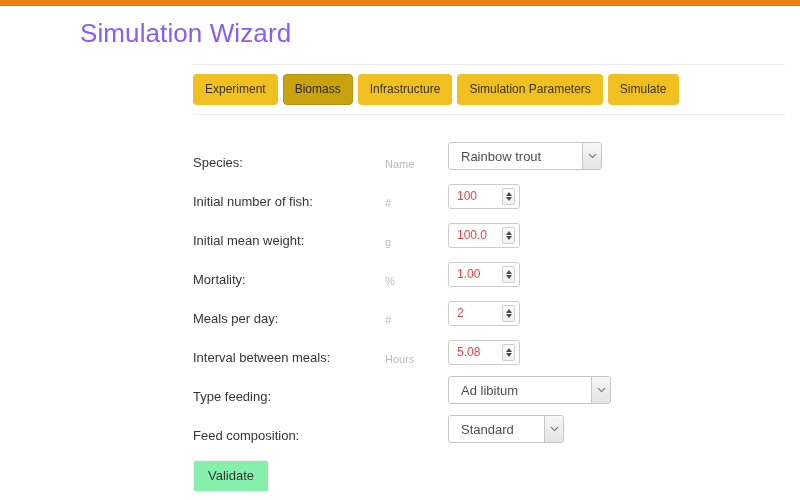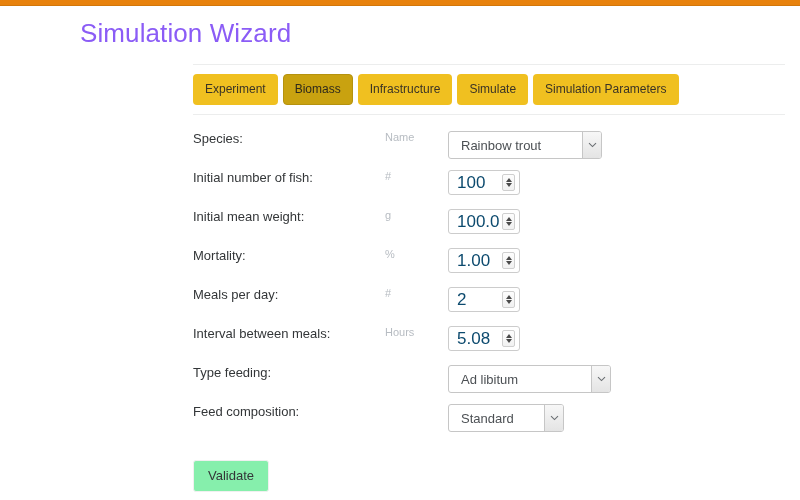--- a/index.html
+++ b/index.html
@@ -60,21 +60,21 @@
   .tab.active {
     background: #c9a210;
     border: 1px solid #b5920e;
     color: #2f2a1c;
   }
 
   .form { padding: 16px 0 0 0; }
 
   .row {
     display: flex;
-    align-items: flex-start;
+    align-items: flex-end;
     height: 39px;
     padding-left: 193px;
   }
   .lbl {
     width: 192px;
     font-size: 13px;
     color: #333638;
     flex: 0 0 192px;
   }
   .unit {
@@ -91,22 +91,22 @@
     align-items: center;
     width: 72px;
     height: 25px;
     border: 1px solid #ccc;
     border-radius: 3px;
     background: #fff;
     padding: 0 4px 0 8px;
   }
   .spin .val {
     flex: 1;
-    font-size: 17px;
-    color: #0c4a6e;
+    font-size: 12px;
+    color: #ef4444;
     line-height: 23px;
   }
   .spin .arrows {
     width: 13px; height: 17px;
     border: 1px solid #cfcfcf;
     border-radius: 2px;
     background: linear-gradient(#fdfdfd,#f1f1f1);
     display: flex;
     flex-direction: column;
     justify-content: center;
@@ -176,22 +176,22 @@
   <div class="content">
 
     <h1 class="page-title">Simulation Wizard</h1>
 
     <div class="rule rule-top"></div>
 
     <div class="tabs">
       <button class="tab">Experiment</button>
       <button class="tab active">Biomass</button>
       <button class="tab">Infrastructure</button>
+      <button class="tab">Simulation Parameters</button>
       <button class="tab">Simulate</button>
-      <button class="tab">Simulation Parameters</button>
     </div>
 
     <div class="rule rule-bottom"></div>
 
     <div class="form">
 
       <div class="row">
         <div class="lbl">Species:</div>
         <div class="unit">Name</div>
         <div class="ctrl">

